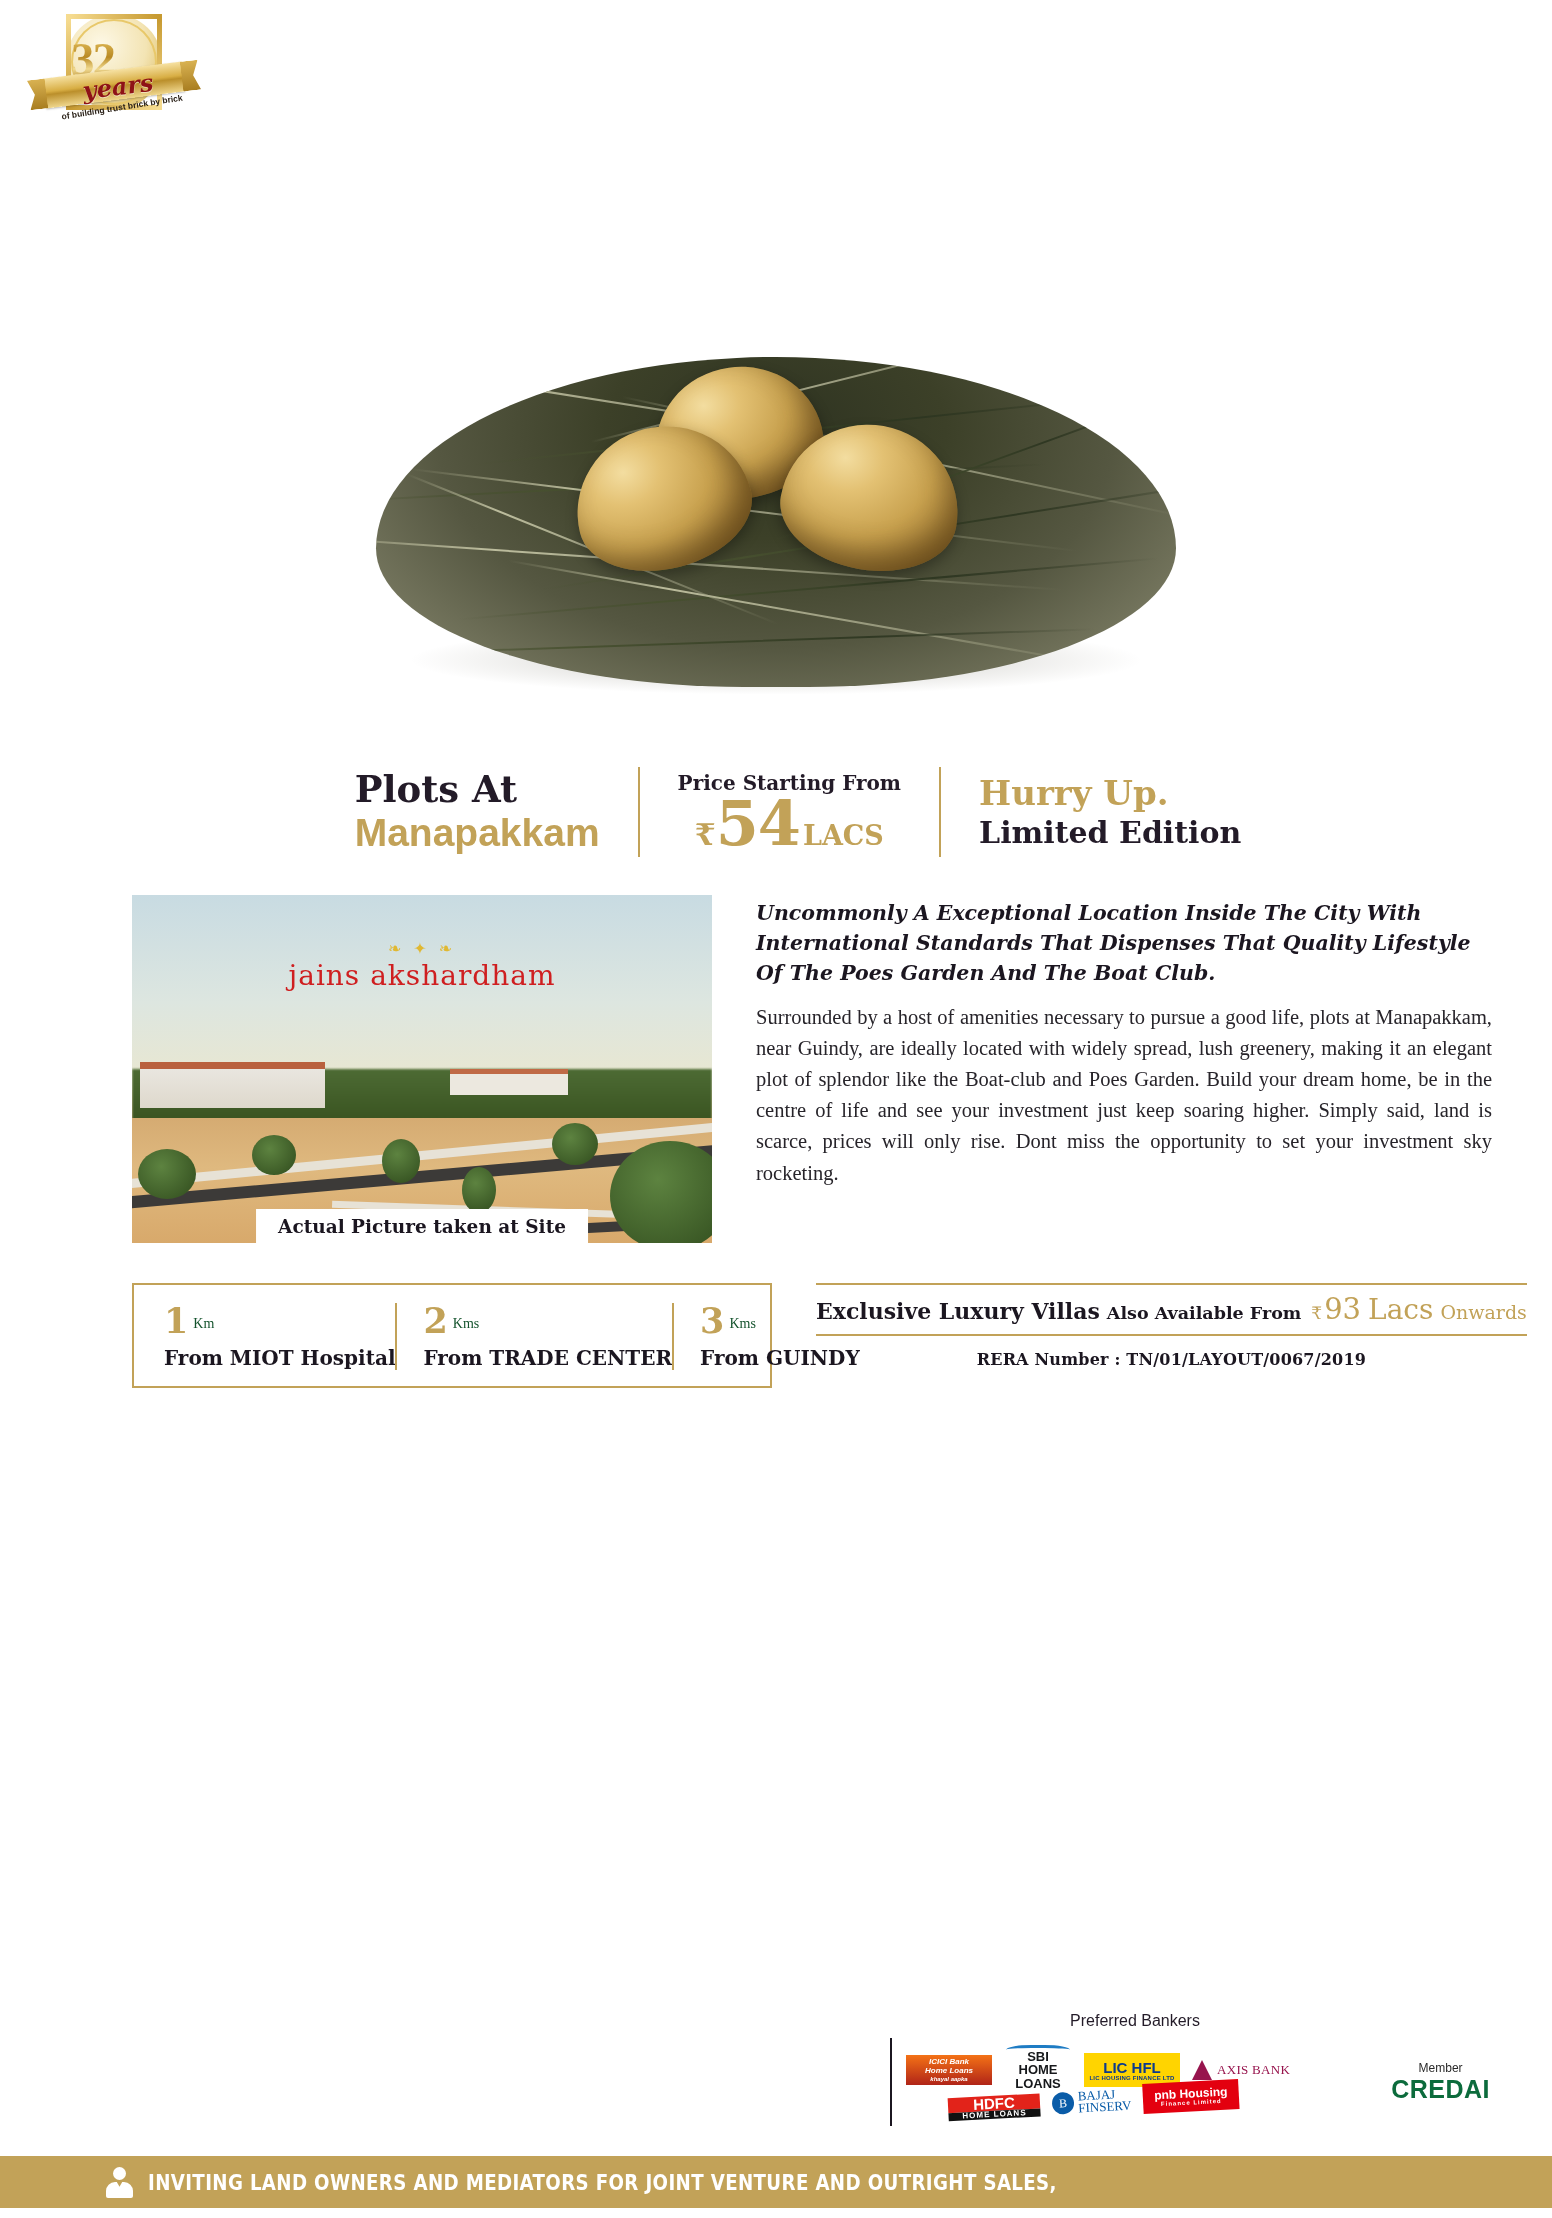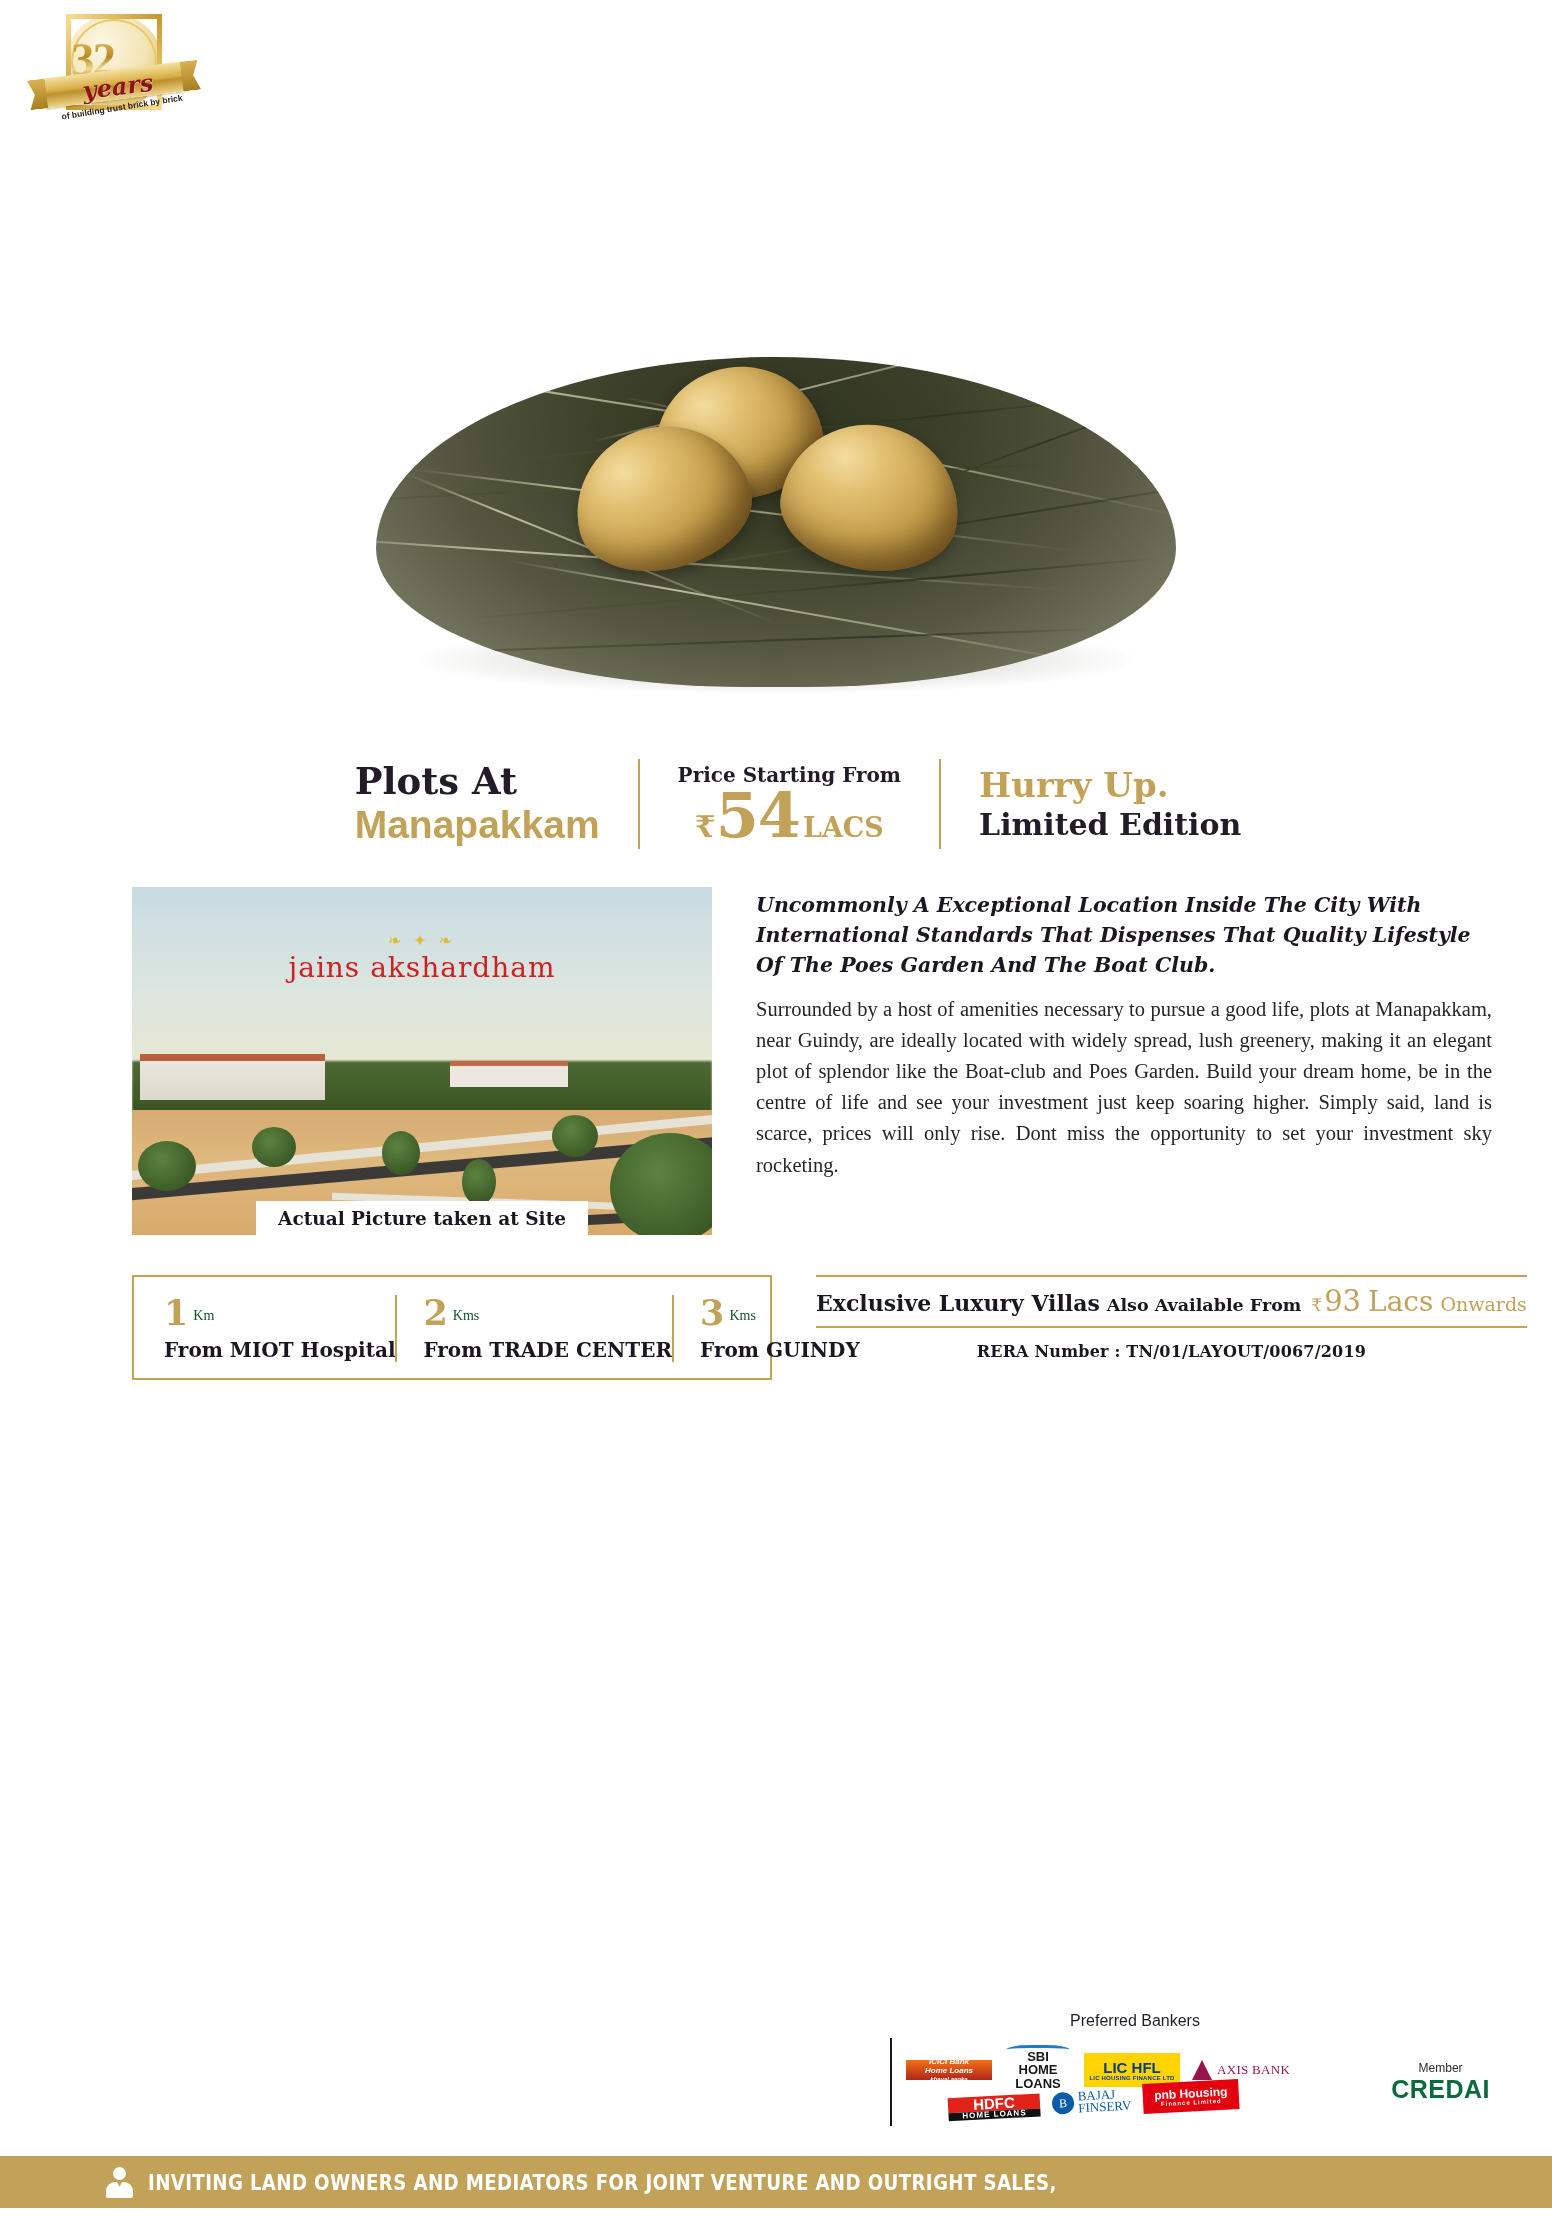--- a/index.html
+++ b/index.html
@@ -192,21 +192,21 @@
   .egg.back { left: 108px; top: 0px; width: 168px; height: 132px; transform: rotate(-8deg); z-index:1;}
   .egg.left { left: 28px;  top: 60px; width: 176px; height: 142px; transform: rotate(-14deg); z-index:2;}
   .egg.right{ left: 236px; top: 58px; width: 178px; height: 145px; transform: rotate(10deg); z-index:2;}
 
   
   .price-strip {
     display: flex;
     align-items: center;
     justify-content: center;
     gap: 0;
-    margin-top: 22px;
+    margin-top: 30px;
     padding-left: 44px;
   }
   .ps-cell { padding: 0 38px; }
   .ps-div { width: 2px; height: 90px; background: #c2a258; }
   .plots-top {
     font-family: "DejaVu Serif", serif;
     font-weight: bold;
     font-size: 37px;
     color: #231b28;
     line-height: 1.15;
@@ -431,21 +431,21 @@
   .bk-sep { width: 2px; height: 88px; background: #1b1620; }
   .bk-grid { flex: 1; }
   .bk-row { display: flex; align-items: center; gap: 12px; margin-bottom: 7px; }
   .bk-row.r2 { padding-left: 42px; }
   .logo {
     display: flex; align-items: center; justify-content: center;
     font-family: "Liberation Sans", sans-serif;
     font-weight: bold;
     line-height: 1;
   }
-  .lg-icici { width: 86px; height: 20px; background: linear-gradient(180deg,#f47216,#b02418);
+  .lg-icici { width: 86px; height: 30px; background: linear-gradient(180deg,#f47216,#b02418);
     color:#fff; font-size:8px; flex-direction:column; gap:1px; padding:3px; font-style:italic; }
   .lg-sbi { width: 68px; height: 40px; color:#16181b; font-size:13px; flex-direction:column;
     line-height:1.02; position:relative; }
   .lg-sbi .roof { position:absolute; top:-5px; left:2px; width:64px; height:12px;
     border-top:3px solid #1e7cc4; border-radius: 40% 40% 0 0; }
   .lg-lichfl { width: 96px; height: 34px; background:#ffd400; color:#0b3a8c; font-size:15px;
     flex-direction:column; gap:0; }
   .lg-lichfl small { font-size:6px; color:#0b3a8c; letter-spacing:.2px; }
   .lg-axis { display:flex; align-items:center; gap:5px; }
   .lg-axis .tri { width:0;height:0;border-left:10px solid transparent;border-right:10px solid transparent;border-bottom:20px solid #97144d; }

